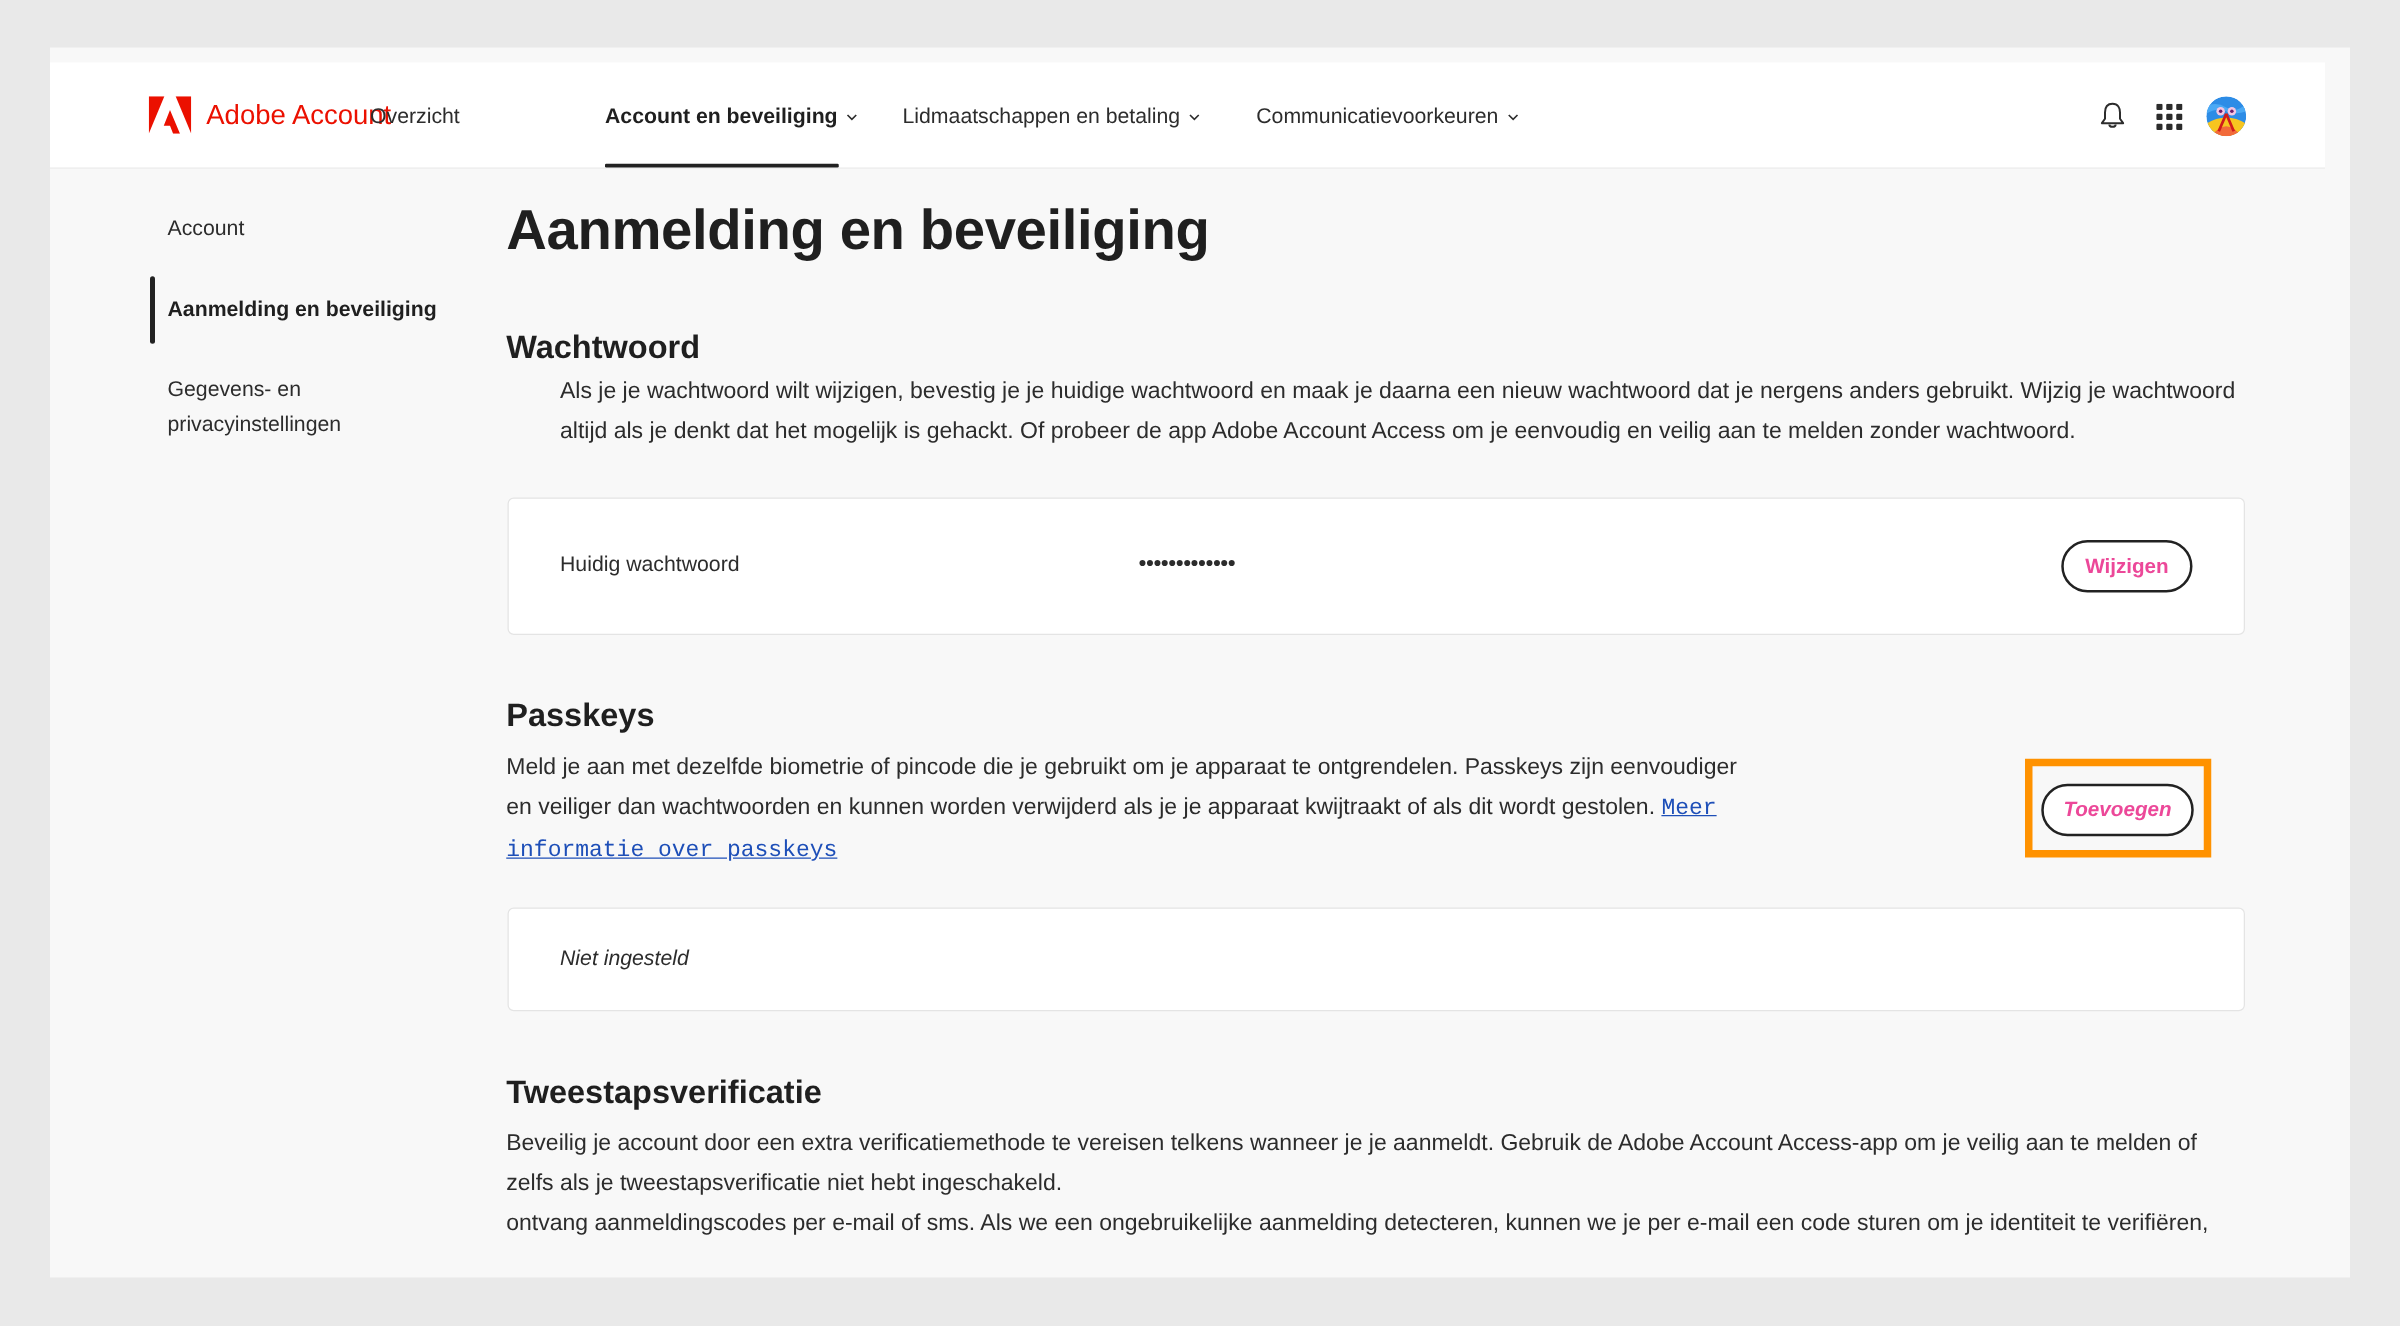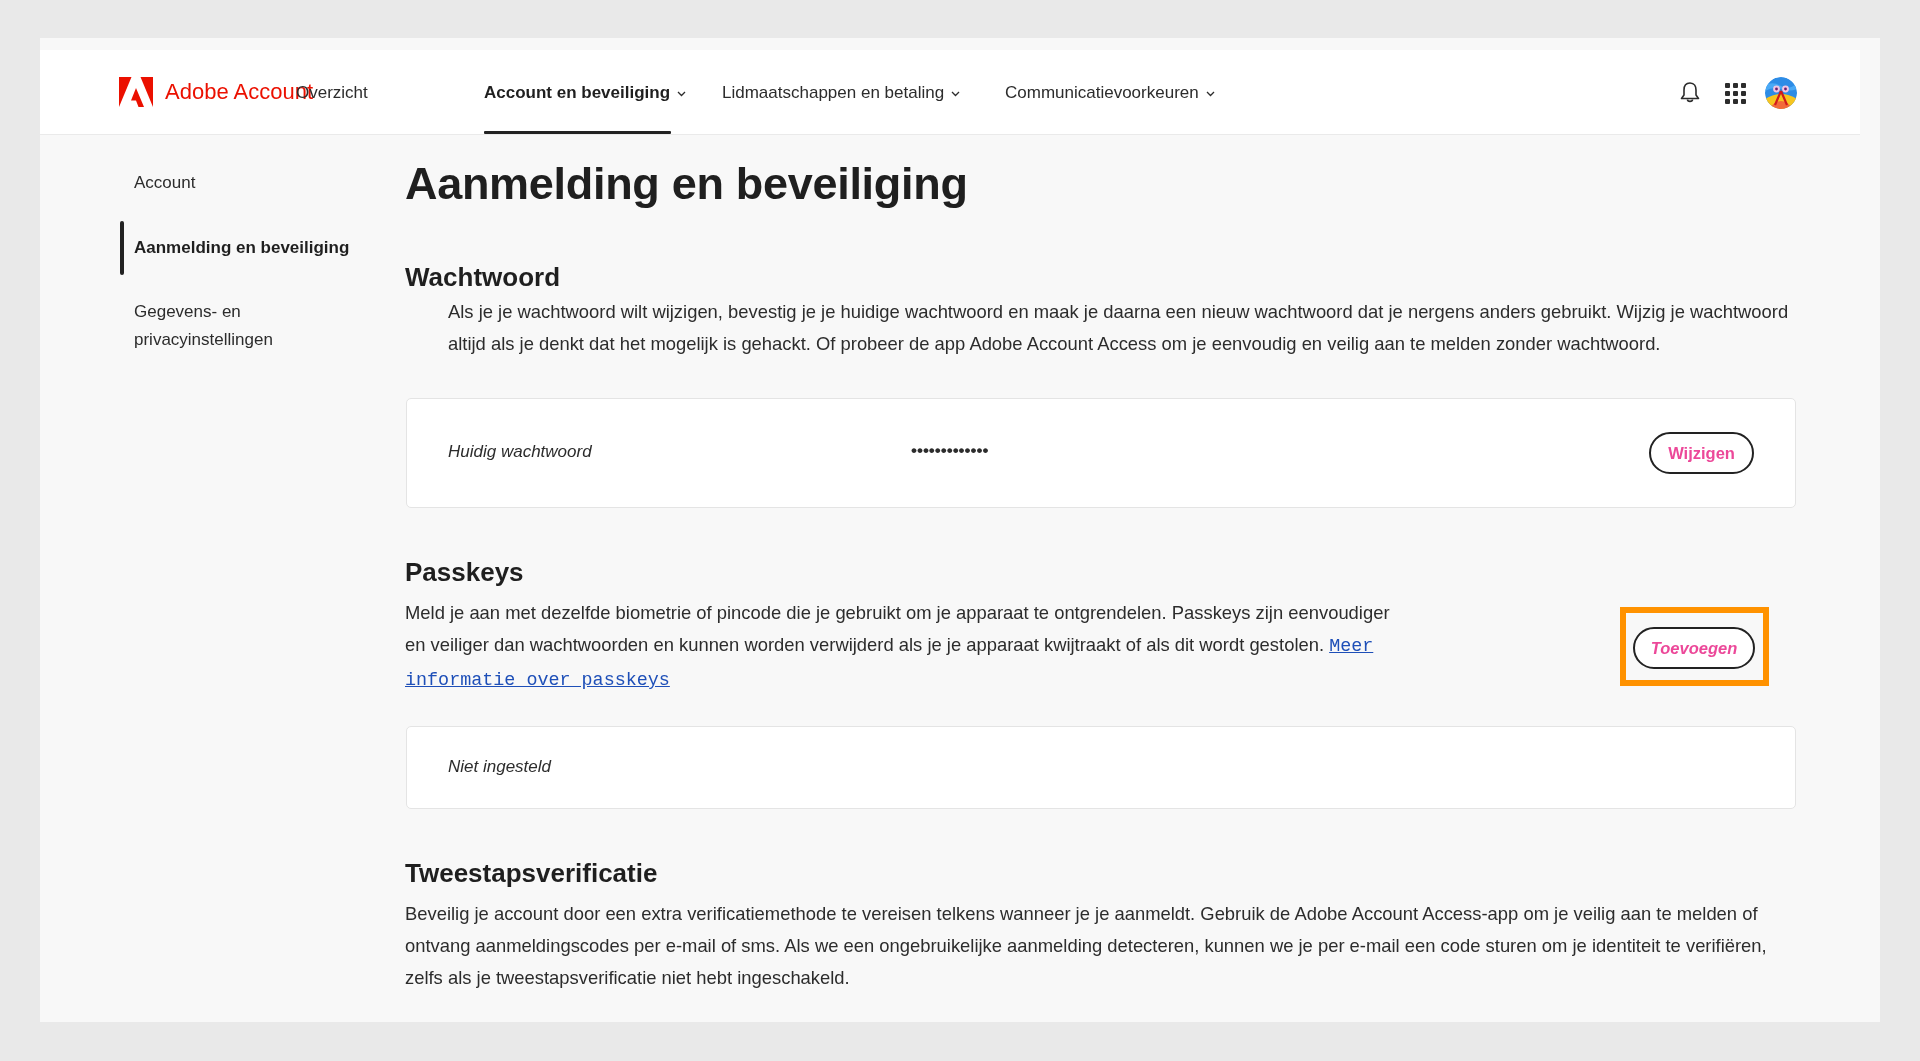--- a/index.html
+++ b/index.html
@@ -63,21 +63,21 @@
       position: absolute; left: 365px; font-size: 26px; font-weight: bold; color: #1f1f1f; white-space: nowrap;
     }
     .para {
       position: absolute; left: 365px; font-size: 18.4px; line-height: 32px; color: #2c2c2c;
     }
     .para a { color: #1e4fb8; text-decoration: underline; cursor: pointer; font-family: Liberation Mono, monospace; }
     .card {
       position: absolute; left: 366px; width: 1390px;
       background: #ffffff; border: 1px solid #e4e4e4; border-radius: 5px;
     }
-    .card-label { position: absolute; left: 41px; font-size: 17px; color: #2c2c2c; white-space: nowrap; font-style: italic; }
+    .card-label { position: absolute; left: 41px; font-size: 17px; color: #2c2c2c; white-space: nowrap; }
     .card-value { position: absolute; left: 504px; font-size: 17px; color: #2c2c2c; letter-spacing: 0px; white-space: nowrap; font-weight: bold; }
     .pill-btn {
       position: absolute; height: 42px; padding: 0 18px;
       border: 2px solid #222222; border-radius: 21px; background: #ffffff;
       font-family: "Liberation Sans", sans-serif; font-size: 16.5px; font-weight: bold; color: #ec4899;
       display: flex; align-items: center; justify-content: center; cursor: pointer; white-space: nowrap;
     }
     .highlight {
       position: absolute; left: 1580px; top: 569px; width: 149px; height: 79px;
       border: 6px solid #ff9200; pointer-events: none;
@@ -192,16 +192,16 @@
   </div>
   <button class="pill-btn" style="left:1593px; top:589px; width:122px;font-style:italic;">Toevoegen</button>
   <div class="highlight"></div>
   <div class="card" style="top:688px; height:83px;">
     <span class="card-label italic-label" style="top:30px;">Niet ingesteld</span>
   </div>
 
   <h2 class="section-title" style="top:820px;">Tweestapsverificatie</h2>
   <div class="para" style="top:860px;">
     <div>Beveilig je account door een extra verificatiemethode te vereisen telkens wanneer je je aanmeldt. Gebruik de Adobe Account Access-app om je veilig aan te melden of</div>
+    <div>zelfs als je tweestapsverificatie niet hebt ingeschakeld.</div>
     <div>ontvang aanmeldingscodes per e-mail of sms. Als we een ongebruikelijke aanmelding detecteren, kunnen we je per e-mail een code sturen om je identiteit te verifiëren,</div>
-    <div>zelfs als je tweestapsverificatie niet hebt ingeschakeld.</div>
   </div>
 </div>
 
 </body></html>

